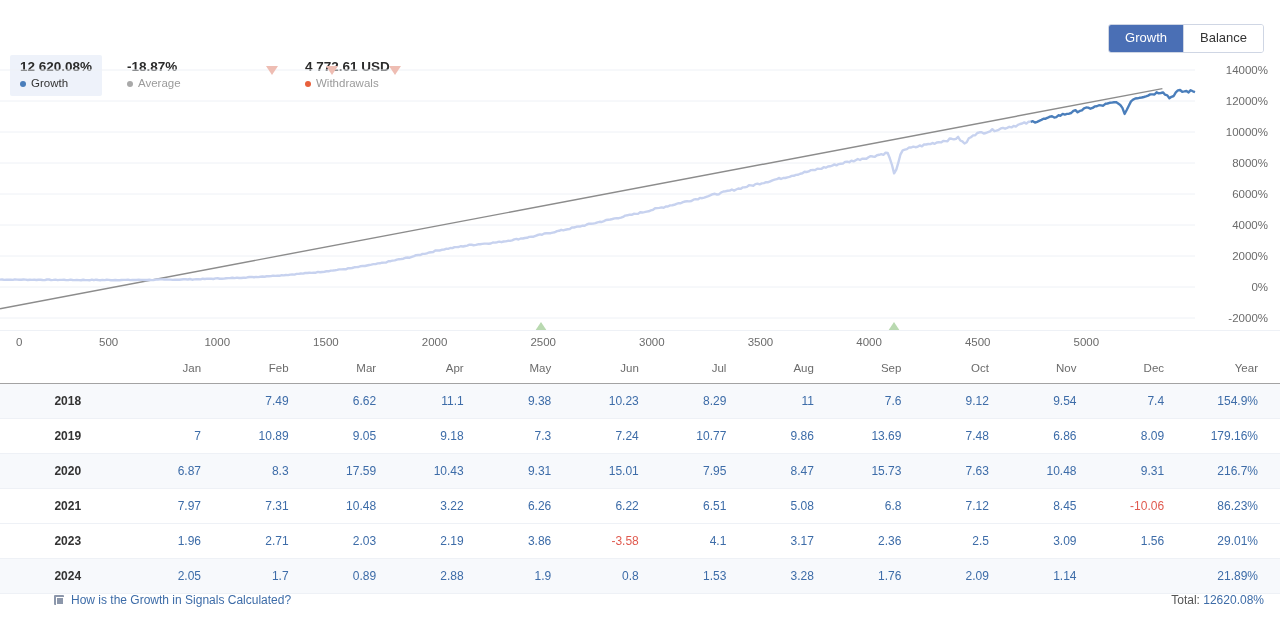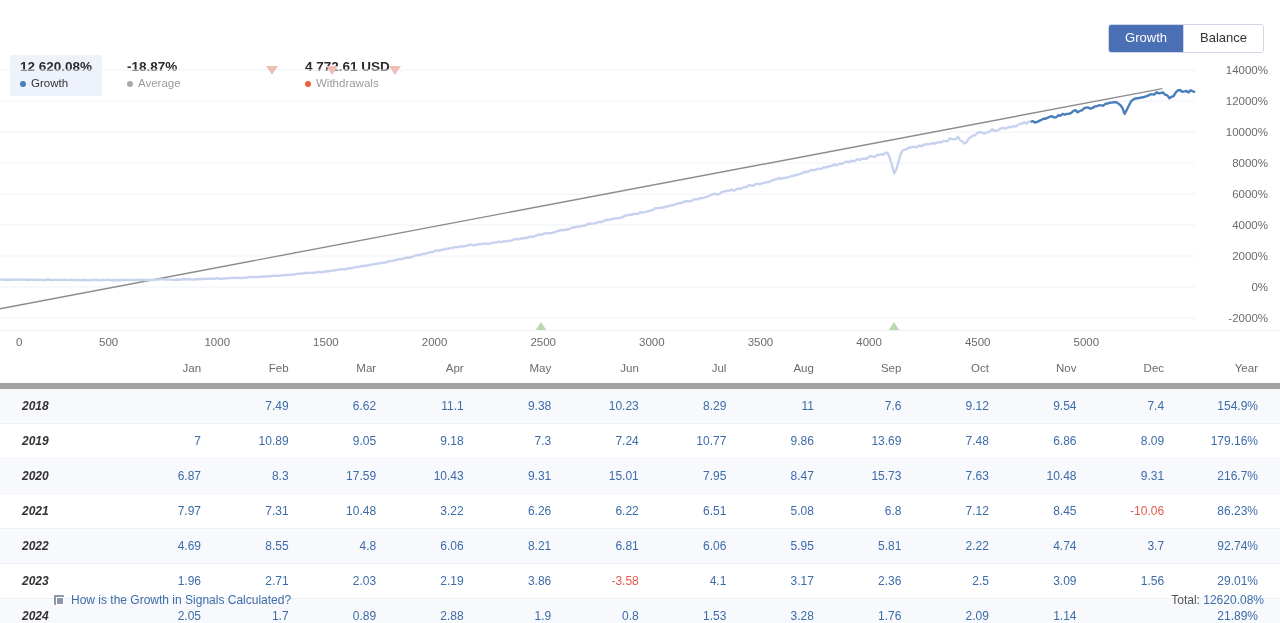--- a/index.html
+++ b/index.html
@@ -71,31 +71,30 @@
     position: absolute; top: 6px; font-size: 11.5px; color: #6b6b6b;
     line-height: 13px; white-space: nowrap;
   }
 
   
   .tbl-wrap { position: absolute; left: 0; top: 356px; width: 1280px; }
   table.grid { width: 1280px; border-collapse: collapse; table-layout: fixed; }
   table.grid th {
     font-size: 11.5px; font-weight: normal; color: #6b6b6b;
     text-align: right; padding: 5px 22px 8px 4px; line-height: 14px;
-    border-bottom: 6px solid #a3a3a3; background: #fff;
+    border-bottom: 1px solid #a3a3a3; background: #fff;
   }
   table.grid th.yr-col { text-align: left; padding-left: 22px; }
   table.grid td {
     font-size: 12px; text-align: right; padding: 9px 22px 9px 4px;
     color: #3d6ca8; line-height: 16px; border-bottom: 1px solid #eef1f6;
   }
   table.grid td.yrcell {
-    text-align: left; padding-left: 22px; color: #333; font-weight: bold;
+    text-align: center; padding-left: 22px; color: #333; font-weight: bold;
     font-size: 12px;
-    font-style: italic;
   }
   table.grid tr.odd td { background: #f7f9fc; }
   table.grid td.neg { color: #e05a4f; }
   table.grid td.year-total { color: #3d6ca8; }
   col.mcol { width: 84px; }
   col.ycol { width: 130px; }
   col.tcol { width: 90px; }
 
   
   .footer {
@@ -297,36 +296,20 @@
             <td>6.26</td>
             <td>6.22</td>
             <td>6.51</td>
             <td>5.08</td>
             <td>6.8</td>
             <td>7.12</td>
             <td>8.45</td>
             <td class="neg">-10.06</td>
             <td class="year-total">86.23%</td>
           </tr>
-          <tr class="odd">
-            <td class="yrcell">2022</td>
-            <td>4.69</td>
-            <td>8.55</td>
-            <td>4.8</td>
-            <td>6.06</td>
-            <td>8.21</td>
-            <td>6.81</td>
-            <td>6.06</td>
-            <td>5.95</td>
-            <td>5.81</td>
-            <td>2.22</td>
-            <td>4.74</td>
-            <td>3.7</td>
-            <td class="year-total">92.74%</td>
-          </tr>
           <tr>
             <td class="yrcell">2023</td>
             <td>1.96</td>
             <td>2.71</td>
             <td>2.03</td>
             <td>2.19</td>
             <td>3.86</td>
             <td class="neg">-3.58</td>
             <td>4.1</td>
             <td>3.17</td>

